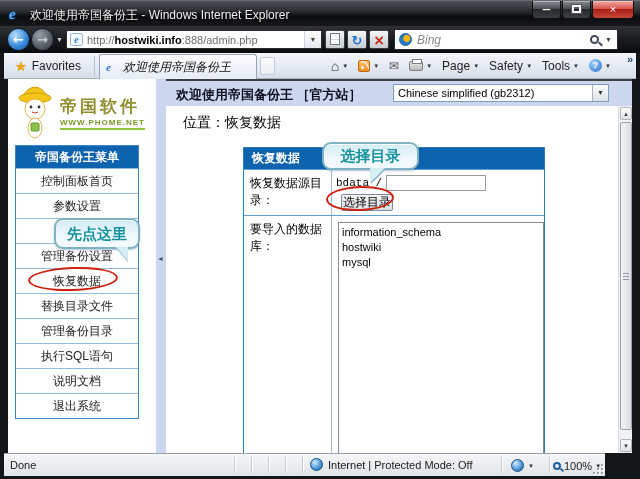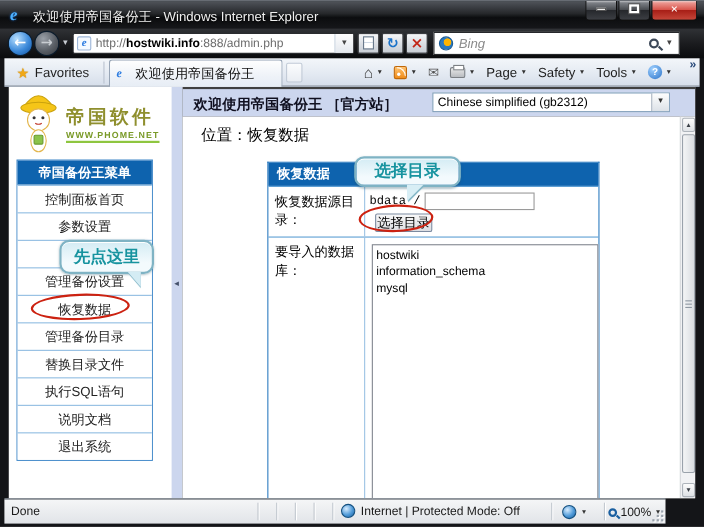--- a/index.html
+++ b/index.html
@@ -57,21 +57,21 @@
     background:linear-gradient(#f3f6fa,#e4eaf2 55%,#d6deea); border-bottom:1px solid #a9b4c4; }
   .fav-btn { position:absolute; left:3px; top:2px; height:22px; padding:0 8px; display:flex; align-items:center;
     font-size:12px; color:#1e1e1e; }
   .star-ico { color:#f0a818; font-size:13px; margin-right:5px; text-shadow:0 0 1px #b07808; }
   .cmd-sep { position:absolute; left:90px; top:3px; height:20px; width:1px; background:#b9c2cf; }
   .tab { position:absolute; left:95px; top:1px; width:158px; height:25px;
     background:linear-gradient(#fefefe,#eef2f8 60%,#e7edf5); border:1px solid #98a5b6; border-bottom:none;
     border-radius:3px 3px 0 0; display:flex; align-items:center; padding:0 6px; }
   .tab-favicon { width:12px; height:12px; margin-right:5px; flex:none; color:#2a7ae0;
     font:italic bold 11px/12px "Liberation Serif",serif; }
-  .tab-title { font-size:12px; color:#111; white-space:nowrap; overflow:hidden; }
+  .tab-title { font-size:12px; color:#111; white-space:nowrap; overflow:hidden;font-style:italic; }
   .tab-stub { position:absolute; left:256px; top:4px; width:15px; height:18px;
     border:1px solid #c3ccd8; border-radius:2px; background:linear-gradient(#fbfcfd,#e9edf3); }
   .cmd-icons { position:absolute; right:22px; top:0; height:25px; display:flex; align-items:center; gap:4px; }
   .cmd-item { display:flex; align-items:center; font-size:12px; color:#1e1e1e; padding:2px 3px; }
   .ci-dd { font-size:6px; color:#333; margin-left:3px; }
   .home-ico { font-size:14px; color:#333; }
   .feed-ico { width:12px; height:12px; border-radius:2px; position:relative;
     background:linear-gradient(#ffc06a,#f08c1a); border:1px solid #c06808; }
   .feed-ico::after { content:""; position:absolute; left:2px; bottom:2px; width:3px; height:3px; border-radius:50%; background:#fff; }
   .feed-ico::before { content:""; position:absolute; left:2px; bottom:2px; width:7px; height:7px;
@@ -271,22 +271,22 @@
       </div>
     </div>
 
     <div class="menu">
       <div class="menu-header">帝国备份王菜单</div>
       <div class="menu-item">控制面板首页</div>
       <div class="menu-item">参数设置</div>
       <div class="menu-item"></div>
       <div class="menu-item">管理备份设置</div>
       <div class="menu-item">恢复数据</div>
+      <div class="menu-item">替换目录文件</div>
       <div class="menu-item">管理备份目录</div>
-      <div class="menu-item">替换目录文件</div>
       <div class="menu-item">执行SQL语句</div>
       <div class="menu-item">说明文档</div>
       <div class="menu-item">退出系统</div>
     </div>
 
     <div class="bubble bubble-sidebar">先点这里</div>
     <div class="red-ellipse ellipse-sidebar"></div>
   </div>
 
   <div class="fdivider">
@@ -314,22 +314,22 @@
               <span class="dir-prefix">bdata /</span>
               <input class="dir-input" type="text" value="" style="">
             </div>
             <div class="choose-btn">选择目录</div>
           </div>
         </div>
         <div class="frow row2">
           <div class="fcell-label">要导入的数据库：</div>
           <div class="fcell-value">
             <div class="db-list">
+              <div class="db-item">information_schema</div>
               <div class="db-item">hostwiki</div>
-              <div class="db-item">information_schema</div>
               <div class="db-item">mysql</div>
             </div>
           </div>
         </div>
       </div>
 
       <div class="bubble bubble-main">选择目录</div>
       <div class="red-ellipse ellipse-main"></div>
 
       <div class="vscroll">

